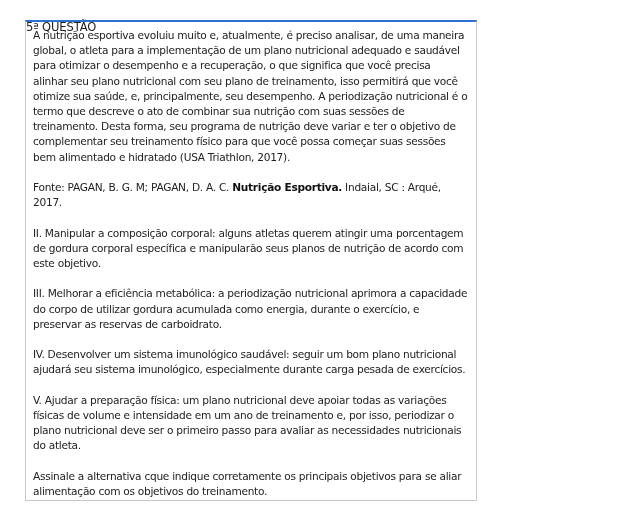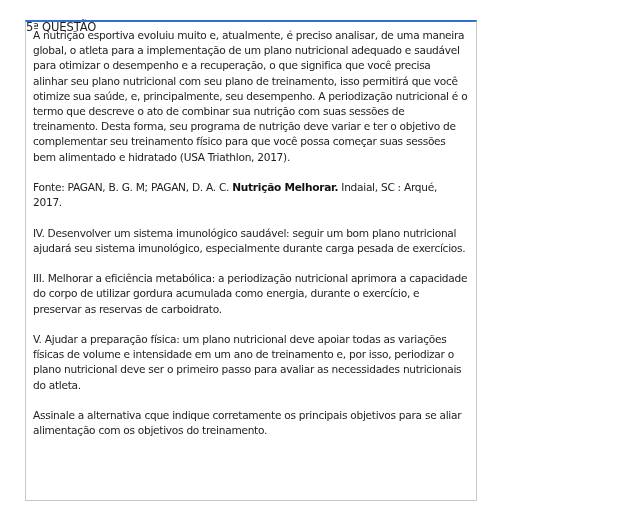--- a/index.html
+++ b/index.html
@@ -51,21 +51,22 @@
     }
   </style>
 </head>
 <body>
 
 <div class="question-title">5ª QUESTÃO</div>
 
 <div class="question-box">
   <p class="para">A nutrição esportiva evoluiu muito e, atualmente, é preciso analisar, de uma maneira global, o atleta para a implementação de um plano nutricional adequado e saudável para otimizar o desempenho e a recuperação, o que significa que você precisa alinhar seu plano nutricional com seu plano de treinamento, isso permitirá que você otimize sua saúde, e, principalmente, seu desempenho. A periodização nutricional é o termo que descreve o ato de combinar sua nutrição com suas sessões de treinamento. Desta forma, seu programa de nutrição deve variar e ter o objetivo de complementar seu treinamento físico para que você possa começar suas sessões bem alimentado e hidratado (USA Triathlon, 2017).</p>
 
-  <p class="para"><span>Fonte: PAGAN, B. G. M; PAGAN, D. A. C. </span><b>Nutrição Melhorar.</b><span> Indaial, SC : Arqué, 2017.</span></p>
+  <p class="para"><span>Fonte: PAGAN, B. G. M; PAGAN, D. A. C. </span><b>Nutrição Esportiva.</b><span> Indaial, SC : Arqué, 2017.</span></p>
 
 
+  <p class="para">II. Manipular a composição corporal: alguns atletas querem atingir uma porcentagem de gordura corporal específica e manipularão seus planos de nutrição de acordo com este objetivo.</p>
+  <p class="para">III. Melhorar a eficiência metabólica: a periodização nutricional aprimora a capacidade do corpo de utilizar gordura acumulada como energia, durante o exercício, e preservar as reservas de carboidrato.</p>
   <p class="para">IV. Desenvolver um sistema imunológico saudável: seguir um bom plano nutricional ajudará seu sistema imunológico, especialmente durante carga pesada de exercícios.</p>
-  <p class="para">III. Melhorar a eficiência metabólica: a periodização nutricional aprimora a capacidade do corpo de utilizar gordura acumulada como energia, durante o exercício, e preservar as reservas de carboidrato.</p>
   <p class="para">V. Ajudar a preparação física: um plano nutricional deve apoiar todas as variações físicas de volume e intensidade em um ano de treinamento e, por isso, periodizar o plano nutricional deve ser o primeiro passo para avaliar as necessidades nutricionais do atleta.</p>
 
   <p class="para">Assinale a alternativa cque indique corretamente os principais objetivos para se aliar alimentação com os objetivos do treinamento.</p>
 </div>
 
 </body></html>

